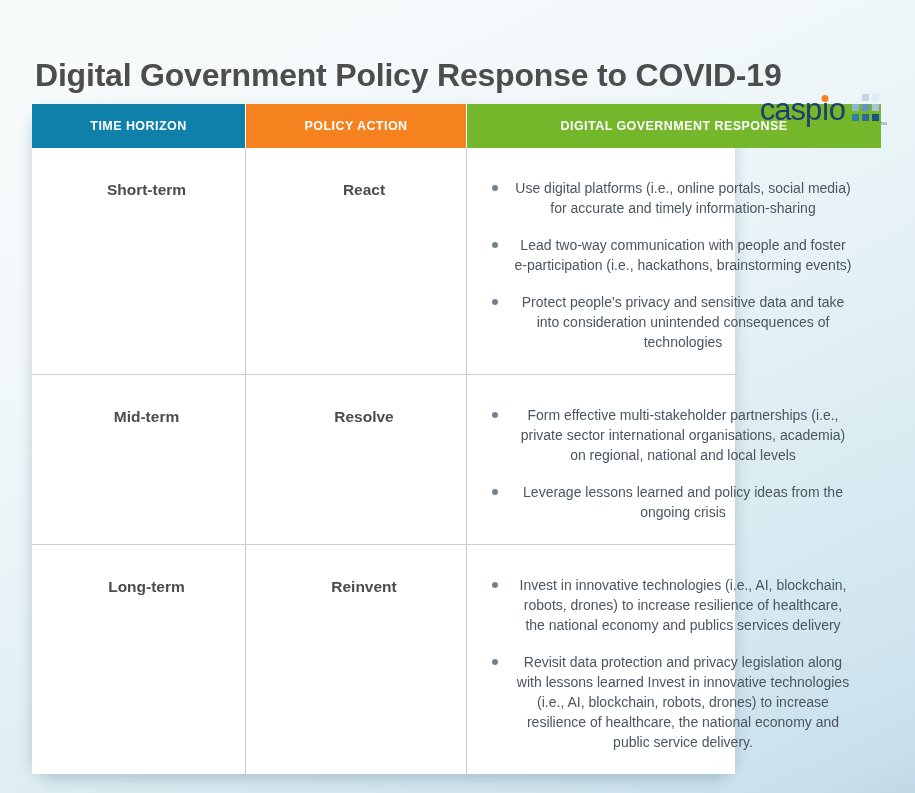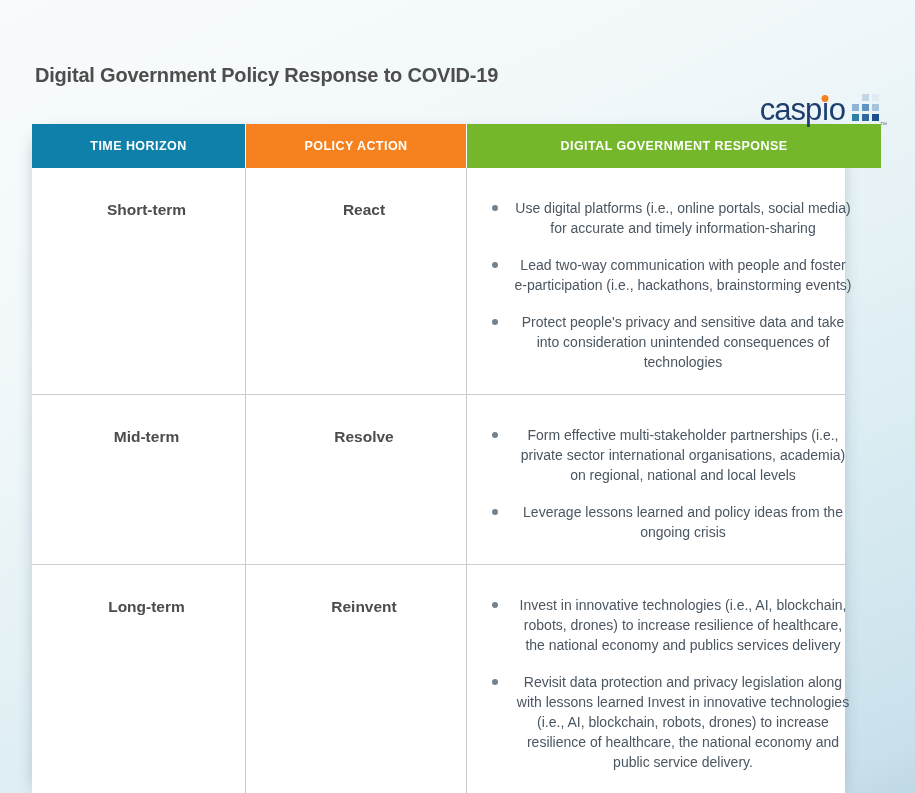--- a/index.html
+++ b/index.html
@@ -30,27 +30,27 @@
     display: grid; grid-template-columns: repeat(3, 7px);
     grid-template-rows: repeat(3, 7px); gap: 3px;
     margin: 3px 0 0 7px;
   }
   .logo-mark .sq { width: 7px; height: 7px; display: block; }
   .logo-tm { font-size: 7px; color: #56748a; align-self: flex-end; margin: 0 0 1px 1px; }
 
   
   h1.title {
     margin: 60px 0 0 35px;
-    font-size: 20px; line-height: 30px; font-weight: bold;
+    font-size: 32px; line-height: 30px; font-weight: bold;
     color: #4d4d4d; letter-spacing: -0.2px;
   }
 
   
   .table {
-    margin: 34px 0 0 32px; width: 813px;
+    margin: 14px 0 0 32px; width: 703px;
     background: #ffffff;
     box-shadow: 0 6px 14px rgba(70, 100, 120, 0.28);
     border-radius: 23px;
   }
   .thead, .trow {
     display: grid;
     grid-template-columns: 213px 221px 415px;
   }
   .th {
     height: 44px; display: flex; align-items: center; justify-content: center;

